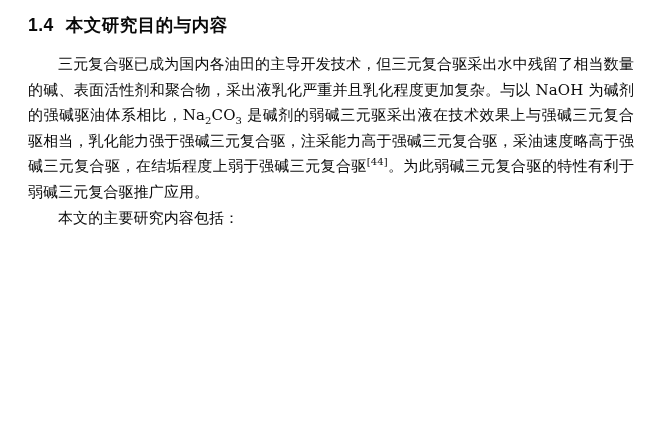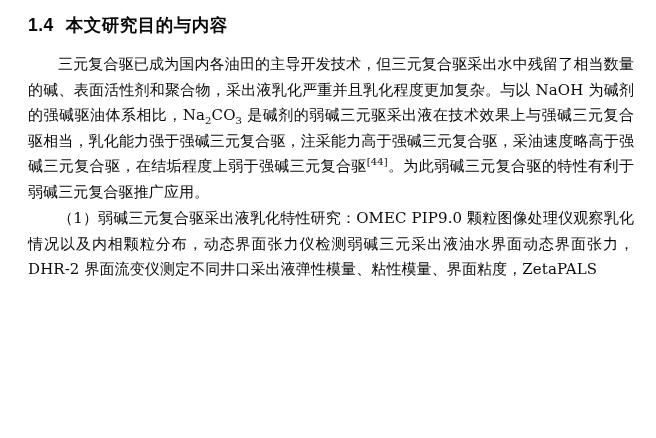--- a/index.html
+++ b/index.html
@@ -61,16 +61,16 @@
 <body>
 
 <div class="page">
 
   <h1 class="heading">
     <span class="num">1.4</span><span class="htext">本文研究目的与内容</span>
   </h1>
 
   <div>
     <p class="body-par">三元复合驱已成为国内各油田的主导开发技术，但三元复合驱采出水中残留了相当数量的碱、表面活性剂和聚合物，采出液乳化严重并且乳化程度更加复杂。与以 NaOH 为碱剂的强碱驱油体系相比，Na<span class="sub">2</span>CO<span class="sub">3</span> 是碱剂的弱碱三元驱采出液在技术效果上与强碱三元复合驱相当，乳化能力强于强碱三元复合驱，注采能力高于强碱三元复合驱，采油速度略高于强碱三元复合驱，在结垢程度上弱于强碱三元复合驱<span class="sup">[44]</span>。为此弱碱三元复合驱的特性有利于弱碱三元复合驱推广应用。</p>
-    <p class="body-par">（1）弱碱三元复合驱采出液乳化特性研究：OMEC PIP9.0 颗粒图像处理仪观察乳化情况以及内相颗粒分布，动态界面张力仪检测弱碱三元采出液油水界面动态界面张力，DHR-2 界面流变仪测定不同井口采出液弹性模量、粘性模量、界面粘度，ZetaPALS</p>
+    <p class="body-par">本文的主要研究内容包括：</p>
   </div>
 
 </div>
 
 </body></html>

